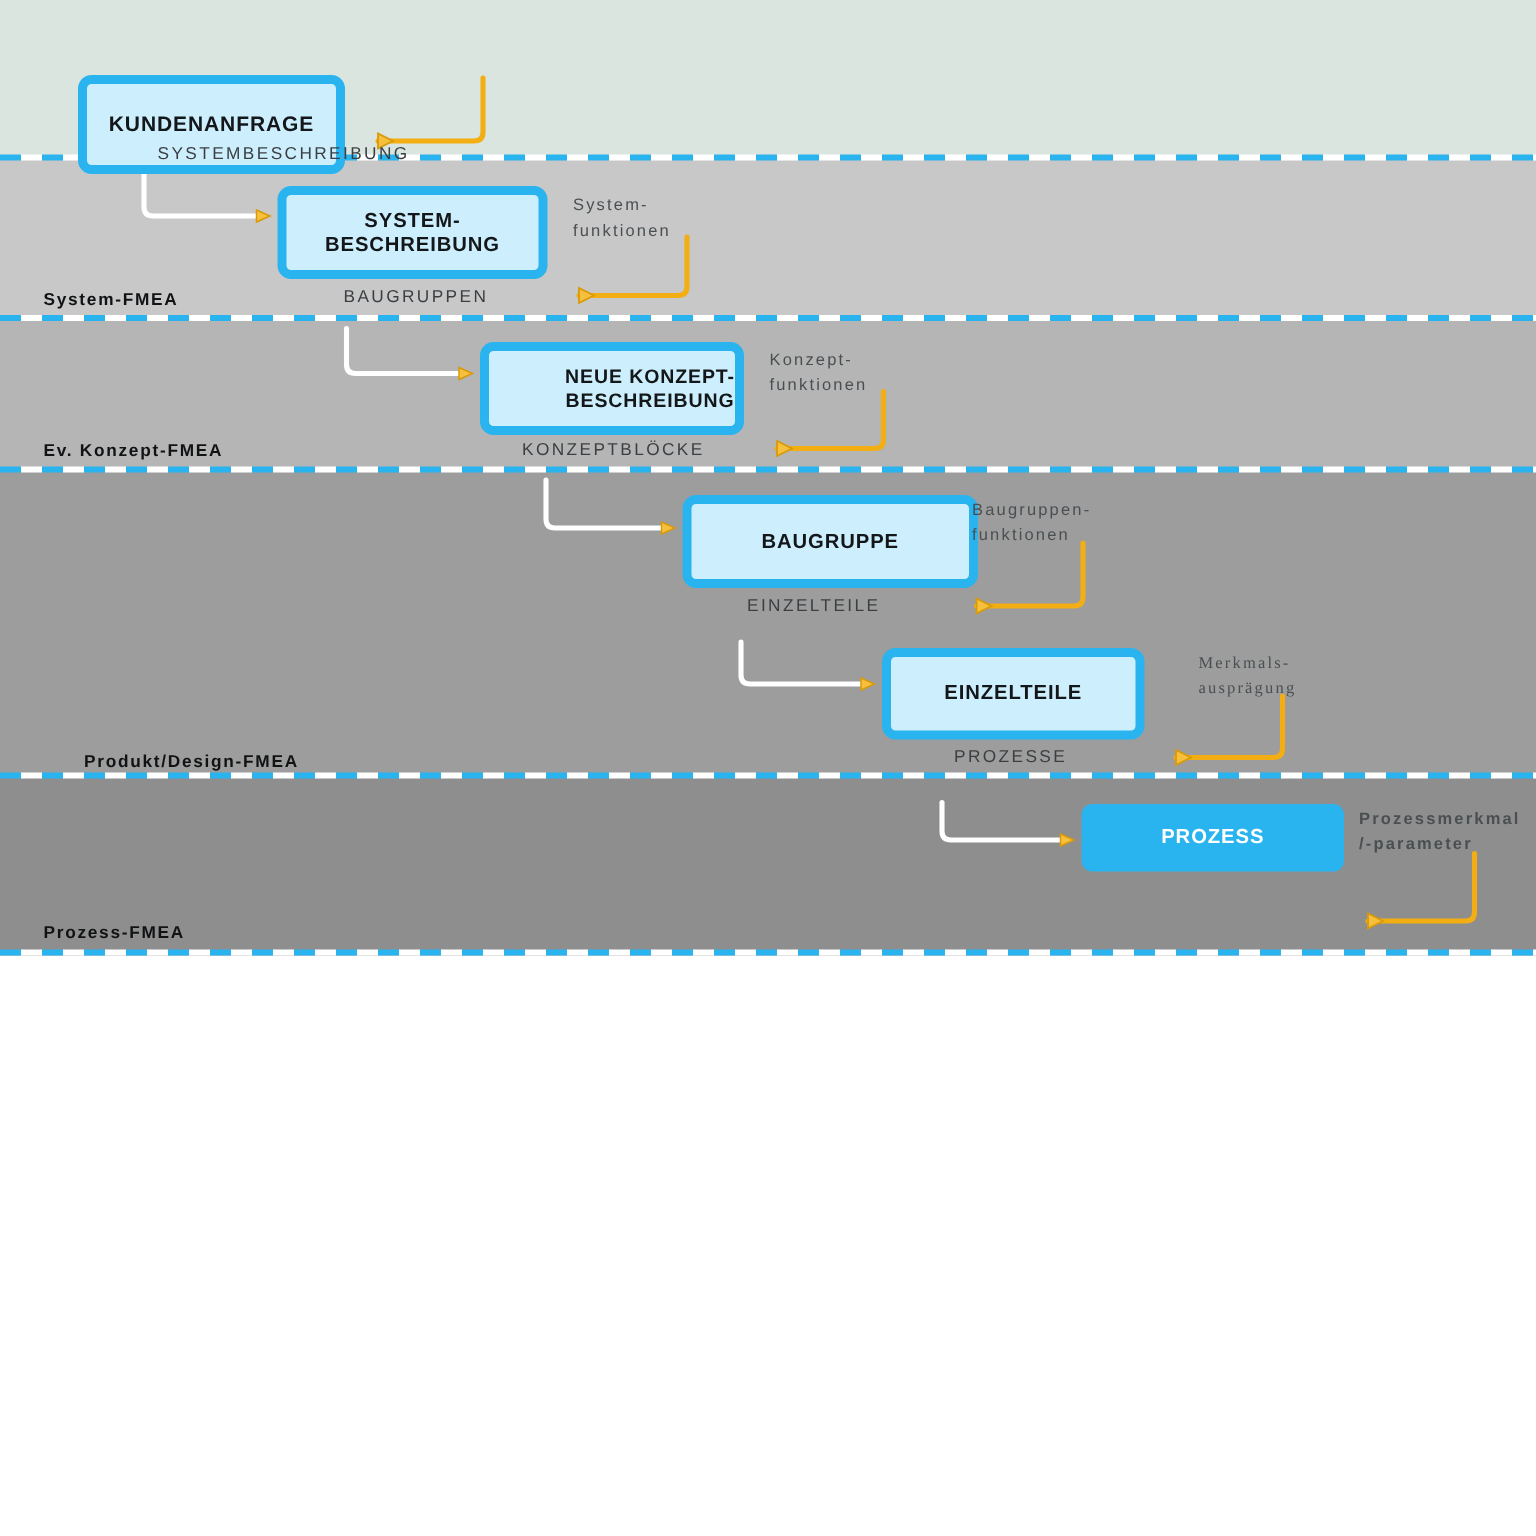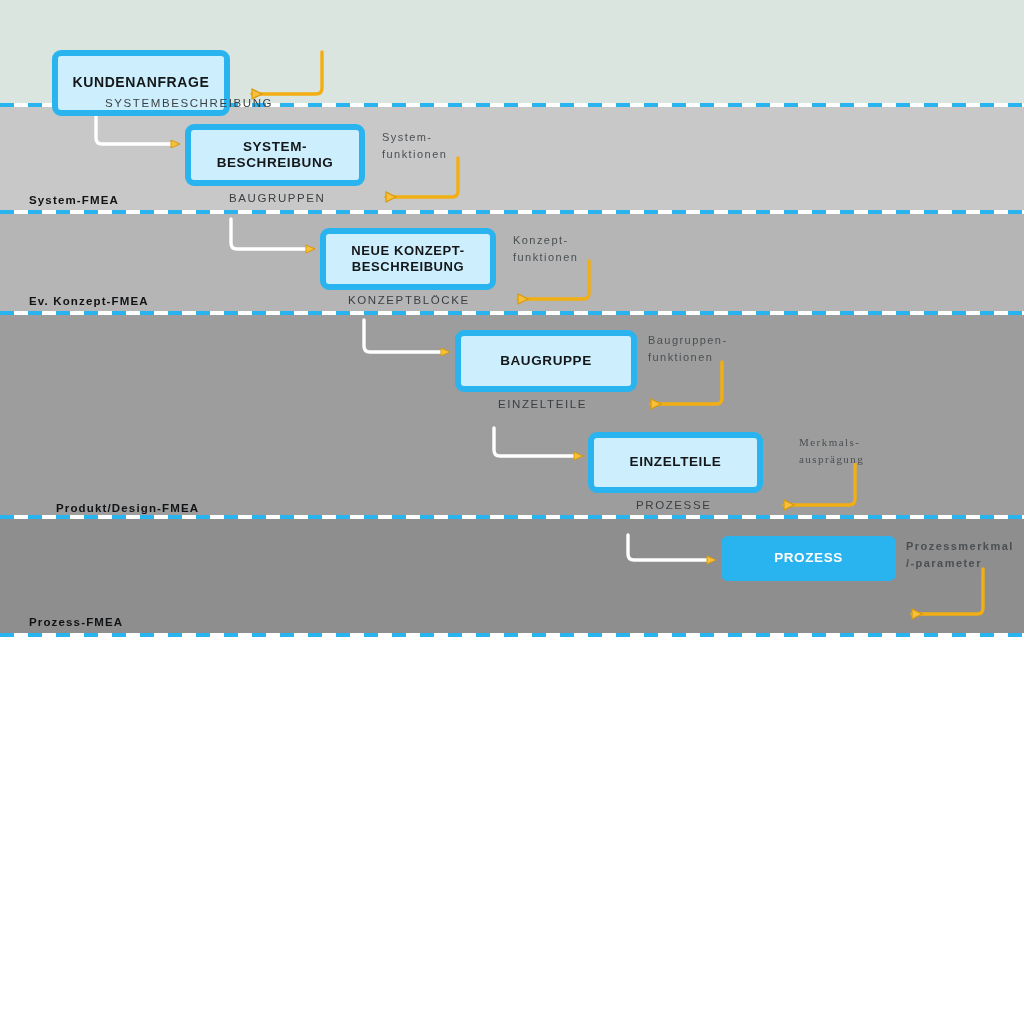--- a/index.html
+++ b/index.html
@@ -125,26 +125,26 @@
 
   <div class="node outlined" style="left:52px; top:18px; width:178px; height:66px; font-size:14px;margin-top:32px;">
     <span>KUNDENANFRAGE</span>
   </div>
 
   <div class="node outlined" style="left:185px; top:124px; width:180px; height:62px; font-size:13.5px; white-space:pre-line;">
     <span>SYSTEM-
 BESCHREIBUNG</span>
   </div>
 
-  <div class="node outlined" style="left:320px; top:228px; width:176px; height:62px; font-size:13px; white-space:pre-line;">
+  <div class="node outlined" style="left:320px; top:228px; width:176px; height:62px; font-size:13px; white-space:pre-line;justify-content:flex-end;">
     <span>NEUE KONZEPT-
 BESCHREIBUNG</span>
   </div>
 
-  <div class="node outlined" style="left:455px; top:330px; width:182px; height:62px; font-size:13.5px;">
+  <div class="node outlined" style="left:455px; top:330px; width:197px; height:62px; font-size:13.5px;">
     <span>BAUGRUPPE</span>
   </div>
 
   <div class="node outlined" style="left:588px; top:432px; width:175px; height:61px; font-size:13.5px;">
     <span>EINZELTEILE</span>
   </div>
 
   <div class="node solid" style="left:721px; top:536px; width:175px; height:45px; font-size:13.5px;">
     <span>PROZESS</span>
   </div>

